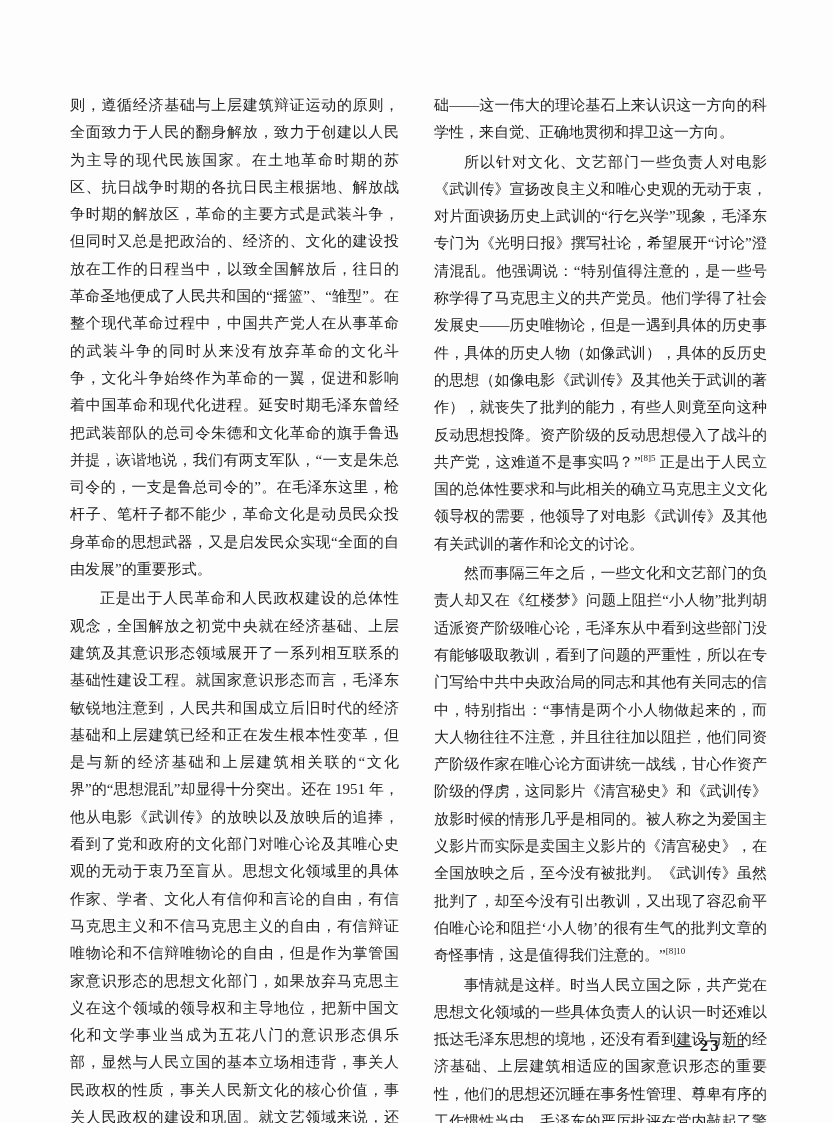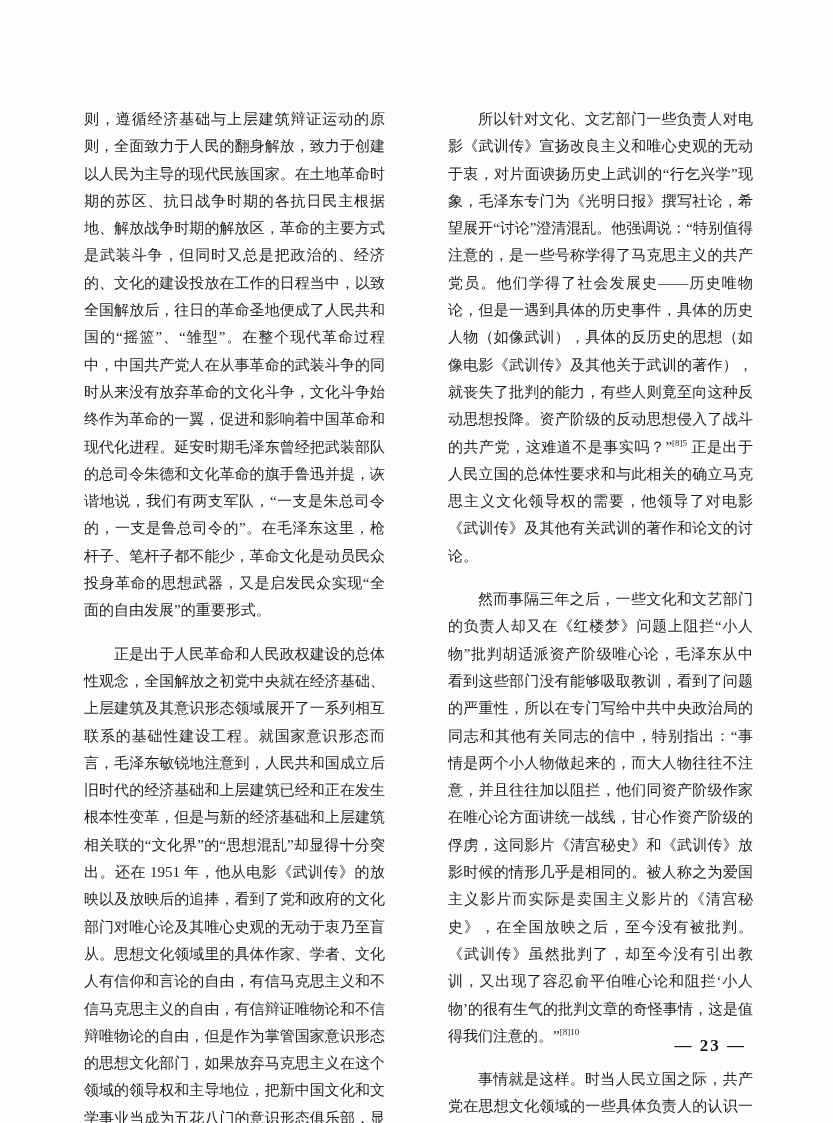--- a/index.html
+++ b/index.html
@@ -29,21 +29,21 @@
   }
   .column {
     font-size: 15px;
     line-height: 27.3px;
     text-align: justify;
     text-justify: inter-character;
   }
   .column.left  { width: 333px; }
   .column.right { width: 337px; }
   .column p {
-    margin: 16px;
+    margin: 2px;
     text-indent: 2em;
   }
   .column p.no-indent {
     text-indent: 0;
   }
   sup.cite {
     font-size: 9px;
     line-height: 0;
     vertical-align: super;
   }
@@ -62,20 +62,21 @@
 
 <div class="page">
   <div class="content">
 
     <div class="column left">
       <p class="no-indent">则，遵循经济基础与上层建筑辩证运动的原则，全面致力于人民的翻身解放，致力于创建以人民为主导的现代民族国家。在土地革命时期的苏区、抗日战争时期的各抗日民主根据地、解放战争时期的解放区，革命的主要方式是武装斗争，但同时又总是把政治的、经济的、文化的建设投放在工作的日程当中，以致全国解放后，往日的革命圣地便成了人民共和国的“摇篮”、“雏型”。在整个现代革命过程中，中国共产党人在从事革命的武装斗争的同时从来没有放弃革命的文化斗争，文化斗争始终作为革命的一翼，促进和影响着中国革命和现代化进程。延安时期毛泽东曾经把武装部队的总司令朱德和文化革命的旗手鲁迅并提，诙谐地说，我们有两支军队，“一支是朱总司令的，一支是鲁总司令的”。在毛泽东这里，枪杆子、笔杆子都不能少，革命文化是动员民众投身革命的思想武器，又是启发民众实现“全面的自由发展”的重要形式。</p>
       <p>正是出于人民革命和人民政权建设的总体性观念，全国解放之初党中央就在经济基础、上层建筑及其意识形态领域展开了一系列相互联系的基础性建设工程。就国家意识形态而言，毛泽东敏锐地注意到，人民共和国成立后旧时代的经济基础和上层建筑已经和正在发生根本性变革，但是与新的经济基础和上层建筑相关联的“文化界”的“思想混乱”却显得十分突出。还在 1951 年，他从电影《武训传》的放映以及放映后的追捧，看到了党和政府的文化部门对唯心论及其唯心史观的无动于衷乃至盲从。思想文化领域里的具体作家、学者、文化人有信仰和言论的自由，有信马克思主义和不信马克思主义的自由，有信辩证唯物论和不信辩唯物论的自由，但是作为掌管国家意识形态的思想文化部门，如果放弃马克思主义在这个领域的领导权和主导地位，把新中国文化和文学事业当成为五花八门的意识形态俱乐部，显然与人民立国的基本立场相违背，事关人民政权的性质，事关人民新文化的核心价值，事关人民政权的建设和巩固。就文艺领域来说，还在延安时期，我们确立了“文艺的工农方向”，明确了“我们的文学艺术都是为人民大众的，首先是为工农兵的，为工农兵而创作，为工农兵所利用的”；全国解放前夕，在第一次全国文代会上，我们把“工农兵方向”当作了人民文学的方向。这一方向的确立，本乎唯物史观关于人民群众历史地位的科学认知，关于人民群众在人类历史和革命建设事业中的地位、作用和理想要求。文化、文艺部门的一些负责人可以宣传“文艺的工农兵方向”，但从他们对于唯心论及唯心史观的无动于衷乃至盲从，表明他们还不能从马克思主义哲学基</p>
     </div>
 
     <div class="column right">
+      <p class="no-indent">础——这一伟大的理论基石上来认识这一方向的科学性，来自觉、正确地贯彻和捍卫这一方向。</p>
 
       <p><span>所以针对文化、文艺部门一些负责人对电影《武训传》宣扬改良主义和唯心史观的无动于衷，对片面谀扬历史上武训的“行乞兴学”现象，毛泽东专门为《光明日报》撰写社论，希望展开“讨论”澄清混乱。他强调说：“特别值得注意的，是一些号称学得了马克思主义的共产党员。他们学得了社会发展史——历史唯物论，但是一遇到具体的历史事件，具体的历史人物（如像武训），具体的反历史的思想（如像电影《武训传》及其他关于武训的著作），就丧失了批判的能力，有些人则竟至向这种反动思想投降。资产阶级的反动思想侵入了战斗的共产党，这难道不是事实吗？”</span><sup class="cite">[8]5</sup><span> 正是出于人民立国的总体性要求和与此相关的确立马克思主义文化领导权的需要，他领导了对电影《武训传》及其他有关武训的著作和论文的讨论。</span></p>
 
       <p><span>然而事隔三年之后，一些文化和文艺部门的负责人却又在《红楼梦》问题上阻拦“小人物”批判胡适派资产阶级唯心论，毛泽东从中看到这些部门没有能够吸取教训，看到了问题的严重性，所以在专门写给中共中央政治局的同志和其他有关同志的信中，特别指出：“事情是两个小人物做起来的，而大人物往往不注意，并且往往加以阻拦，他们同资产阶级作家在唯心论方面讲统一战线，甘心作资产阶级的俘虏，这同影片《清宫秘史》和《武训传》放影时候的情形几乎是相同的。被人称之为爱国主义影片而实际是卖国主义影片的《清宫秘史》，在全国放映之后，至今没有被批判。《武训传》虽然批判了，却至今没有引出教训，又出现了容忍俞平伯唯心论和阻拦‘小人物’的很有生气的批判文章的奇怪事情，这是值得我们注意的。”</span><sup class="cite">[8]10</sup></p>
 
       <p>事情就是这样。时当人民立国之际，共产党在思想文化领域的一些具体负责人的认识一时还难以抵达毛泽东思想的境地，还没有看到建设与新的经济基础、上层建筑相适应的国家意识形态的重要性，他们的思想还沉睡在事务性管理、尊卑有序的工作惯性当中。毛泽东的严厉批评在党内敲起了警钟，继而开展的这场对胡适的批判，其意义即在于在思想文化领域，明确了共产党领导和马克思主义指导地位，确立了马克思主义在国家意识形态的领导权和主导地位，从而构成了建设人民新国家的一个有机的组成部分。</p>
 
     </div>
 
   </div>

